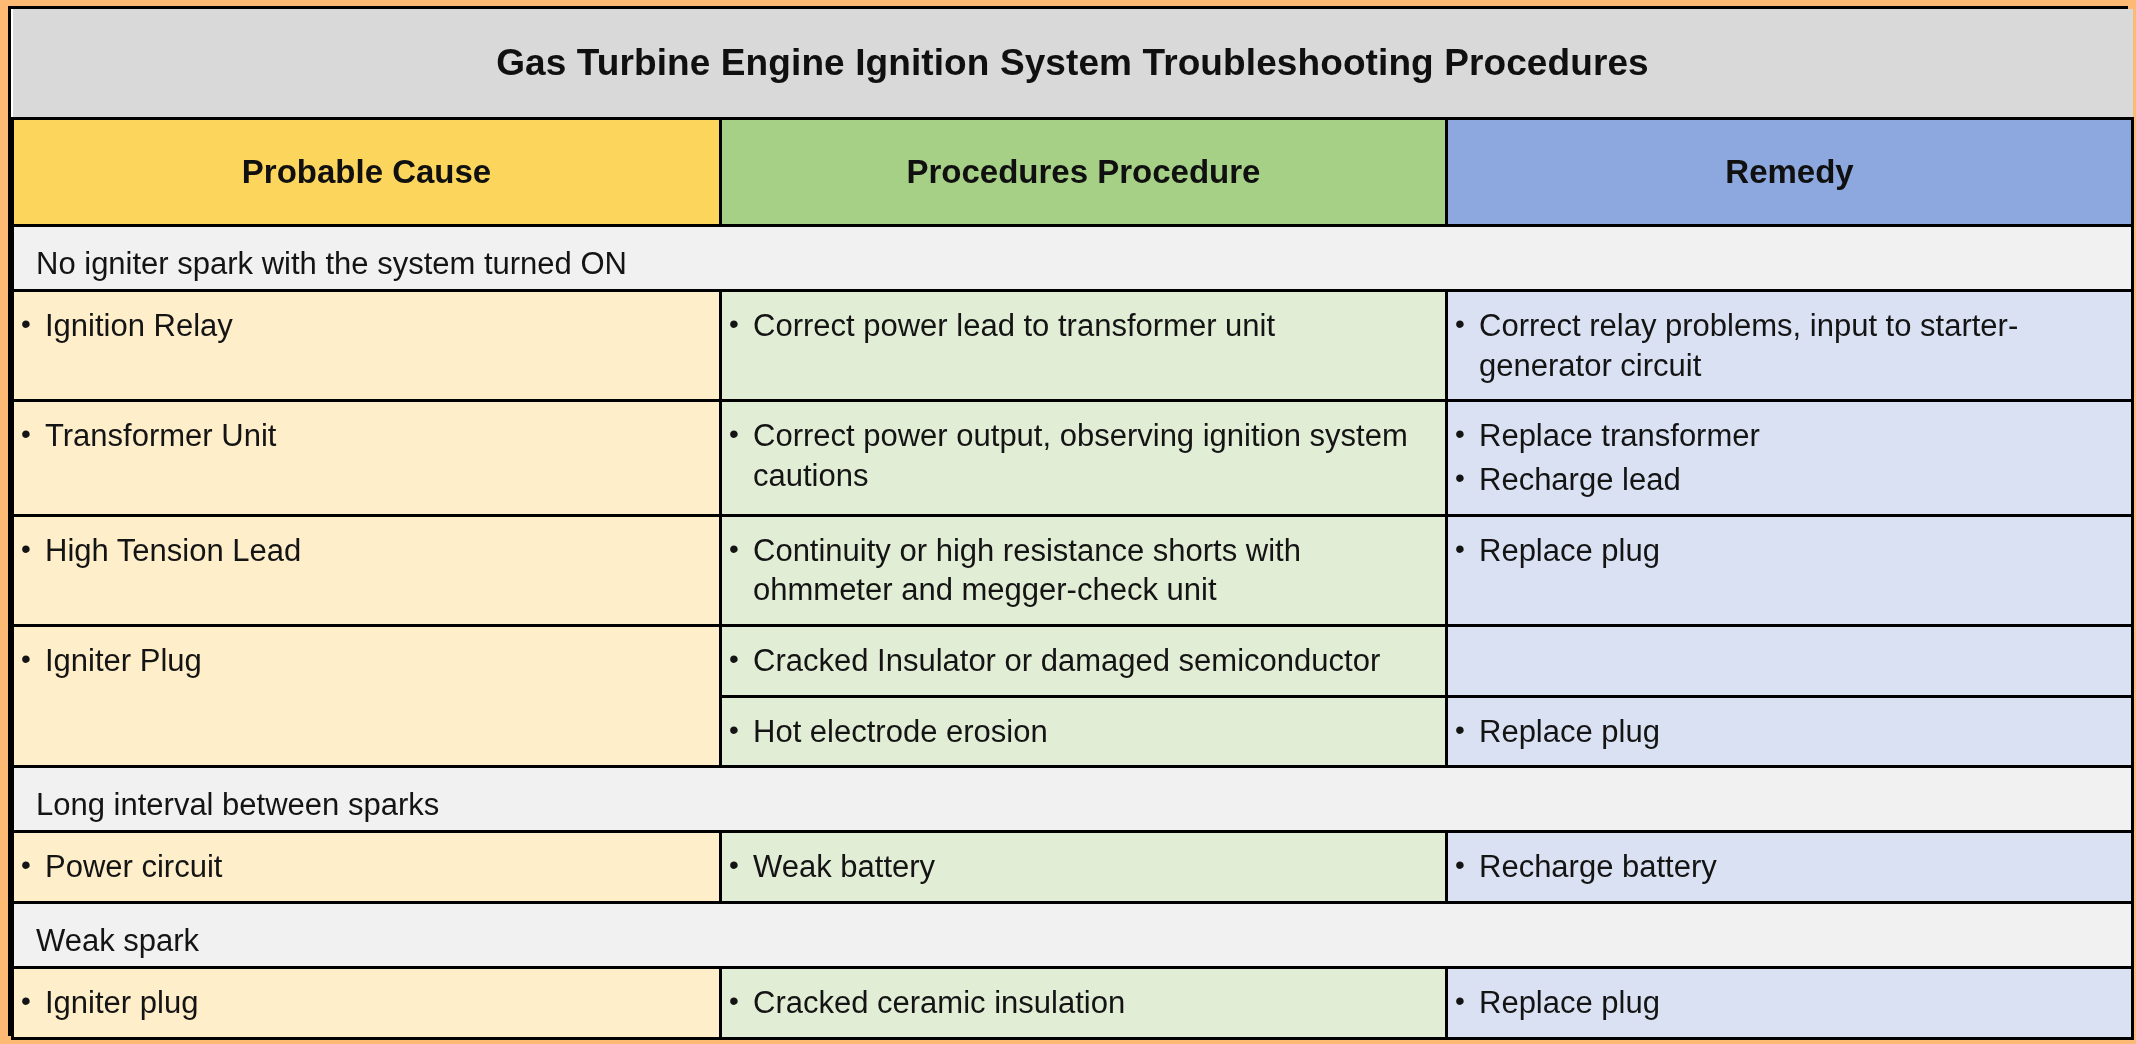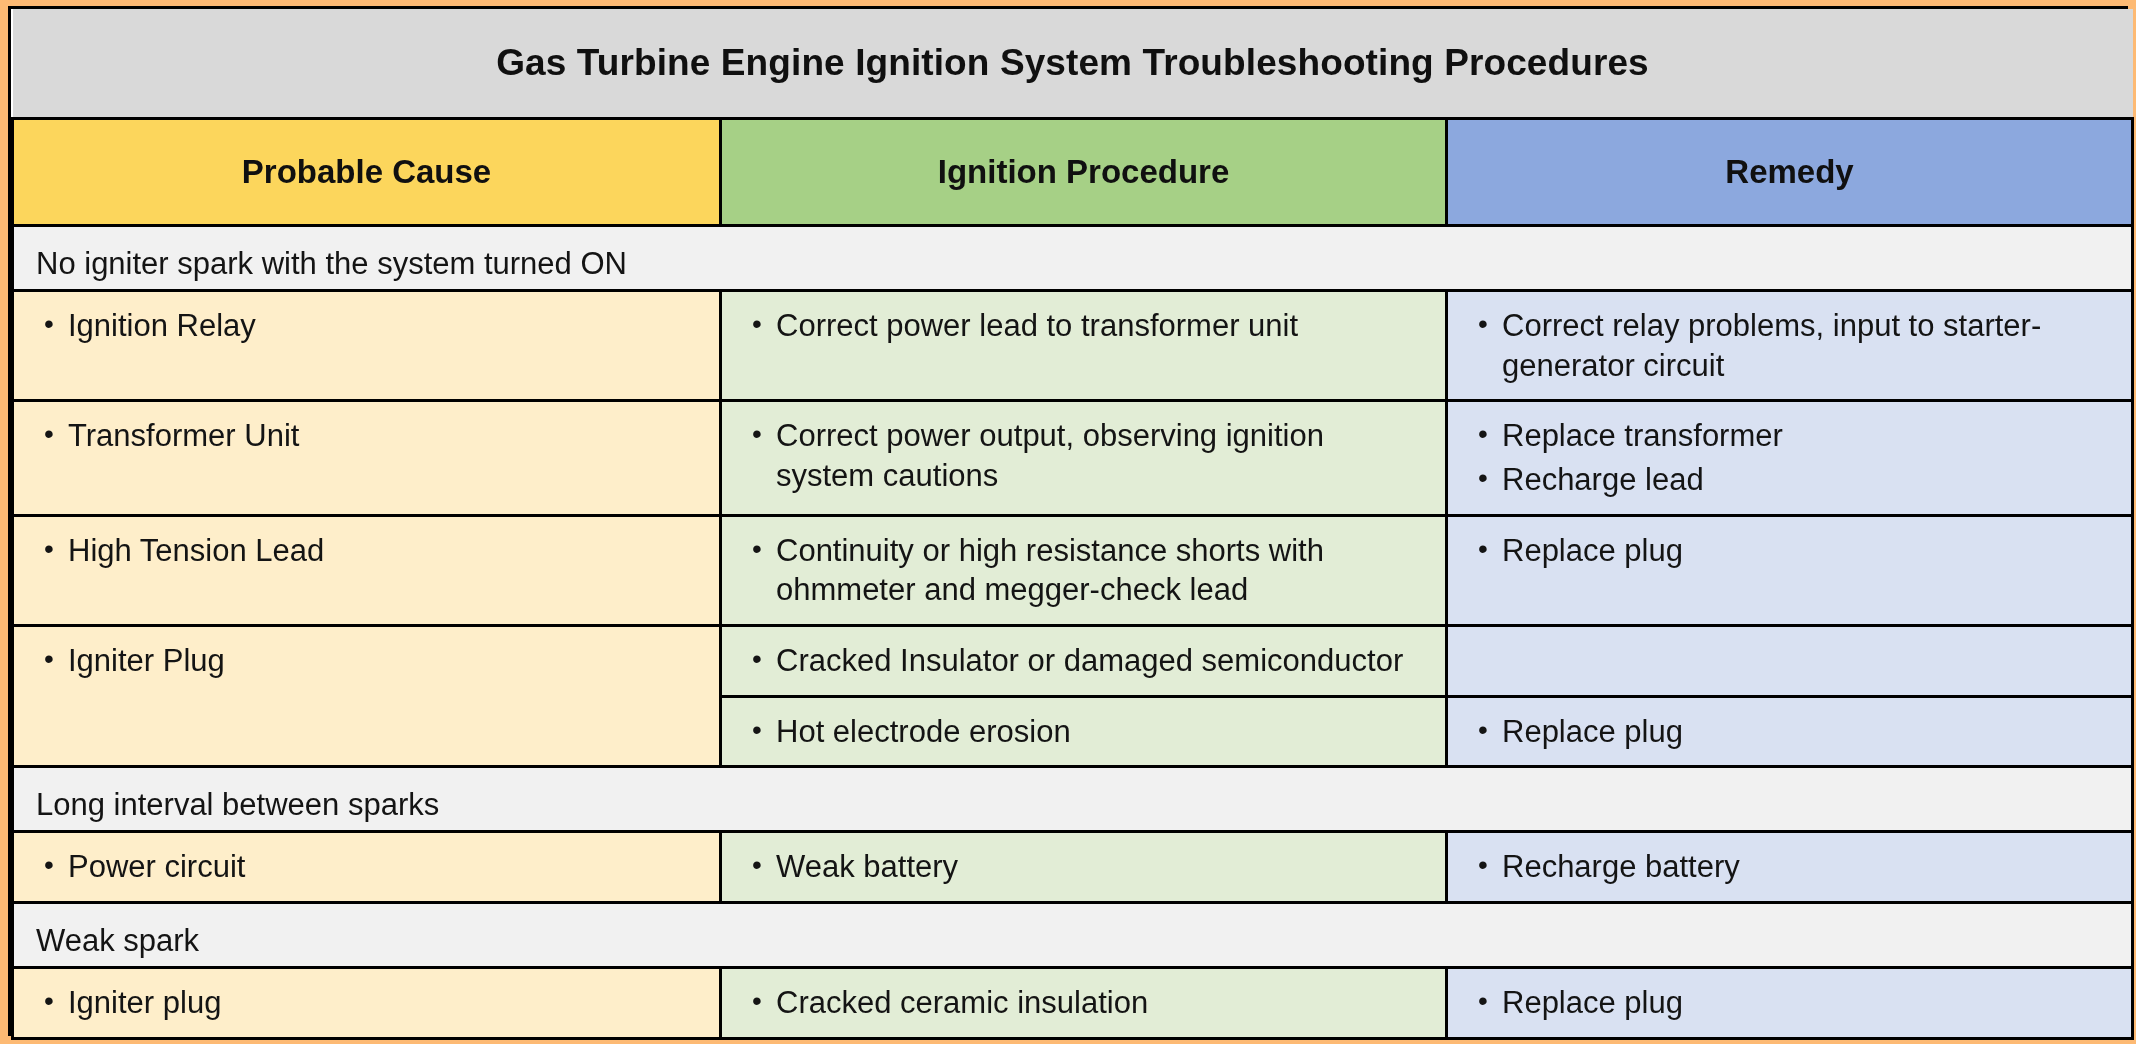--- a/index.html
+++ b/index.html
@@ -94,21 +94,21 @@
     line-height: 1.25;
     margin-top: 12px;
   }
 
   
   .body-cause { background: #feeeca; }
   .body-iso   { background: #e2edd6; }
   .body-rem   { background: #d9e1f2; }
 
   .cell-inner {
-    padding: 14px 16px 14px 28px;
+    padding: 14px 16px 14px 5px;
     font-size: 31px;
     line-height: 1.28;
     color: #141414;
   }
 
   ul.bul {
     list-style: none;
     margin: 0;
     padding: 0;
   }
@@ -145,21 +145,21 @@
         <tr>
           <td class="title-cell" colspan="3">
             <div class="title-text">Gas Turbine Engine Ignition System Troubleshooting Procedures</div>
           </td>
         </tr>
       <tr>
             <td class="hdr hdr-cause">
               <div class="hdr-text">Probable Cause</div>
             </td>
             <td class="hdr hdr-iso">
-              <div class="hdr-text">Ignition Procedure</div>
+              <div class="hdr-text">Procedures Procedure</div>
             </td>
             <td class="hdr hdr-rem">
               <div class="hdr-text">Remedy</div>
             </td>
           </tr>
           <tr>
             <td class="section-cell" colspan="3">
               <div class="section-text">No igniter spark with the system turned ON</div>
             </td>
           </tr>
@@ -214,21 +214,21 @@
             <td class="body-cause">
               <div class="cell-inner">
                 <ul class="bul">
                   <li>High Tension Lead</li>
                 </ul>
               </div>
             </td>
             <td class="body-iso">
               <div class="cell-inner">
                 <ul class="bul">
-                  <li>Continuity or high resistance shorts with ohmmeter and megger-check lead</li>
+                  <li>Continuity or high resistance shorts with ohmmeter and megger-check unit</li>
                 </ul>
               </div>
             </td>
             <td class="body-rem">
               <div class="cell-inner">
                 <ul class="bul">
                   <li>Replace plug</li>
                 </ul>
               </div>
             </td>

